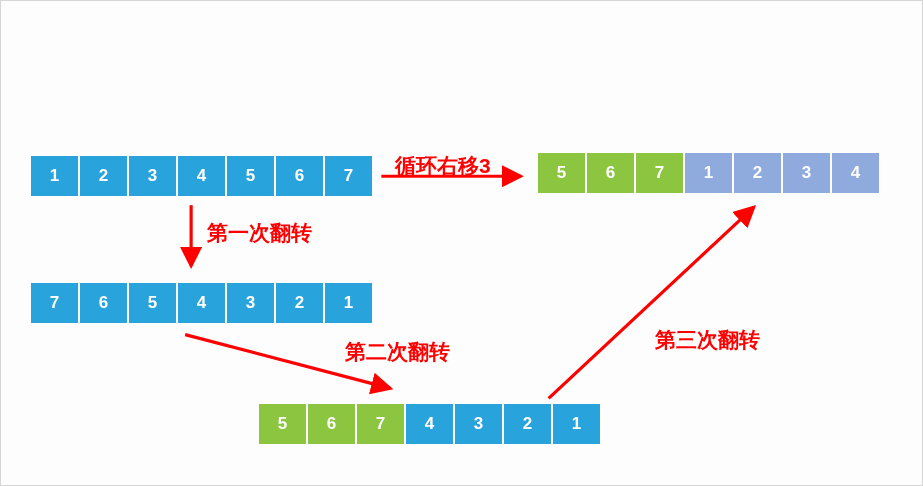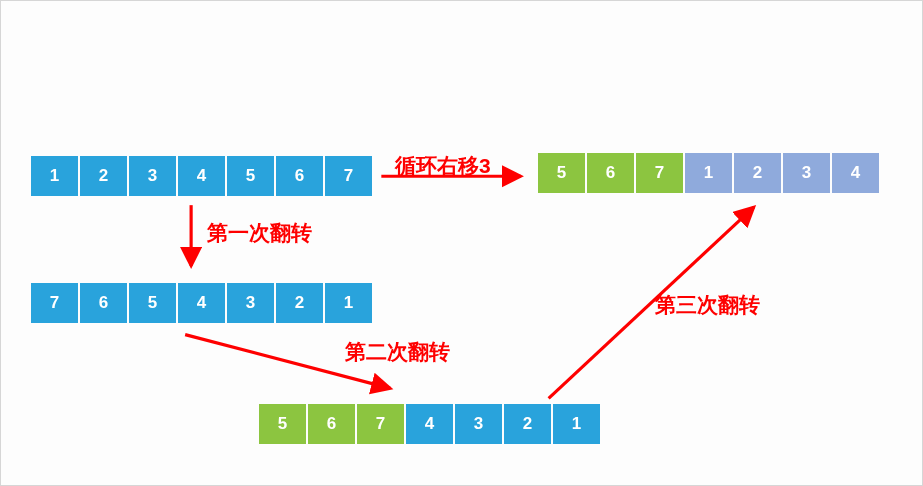--- a/index.html
+++ b/index.html
@@ -113,15 +113,15 @@
     <div class="cell green">7</div>
     <div class="cell blue">4</div>
     <div class="cell blue">3</div>
     <div class="cell blue">2</div>
     <div class="cell blue">1</div>
   </div>
 
   <div class="label" style="left:394px; top:130px;margin-top:21px;">循环右移3</div>
   <div class="label" style="left:206px; top:218px;">第一次翻转</div>
   <div class="label" style="left:344px; top:337px;">第二次翻转</div>
-  <div class="label" style="left:654px; top:290px;">第三次翻转</div>
+  <div class="label" style="left:654px; top:325px;">第三次翻转</div>
 
 </div>
 
 </body></html>

